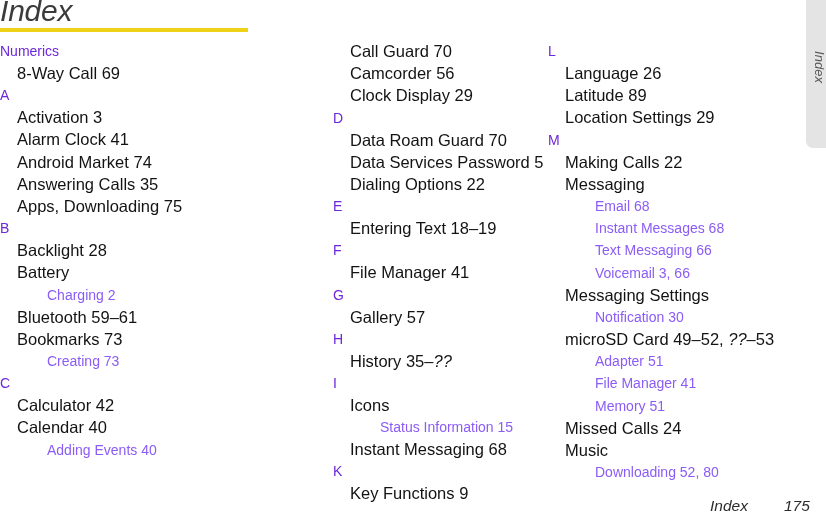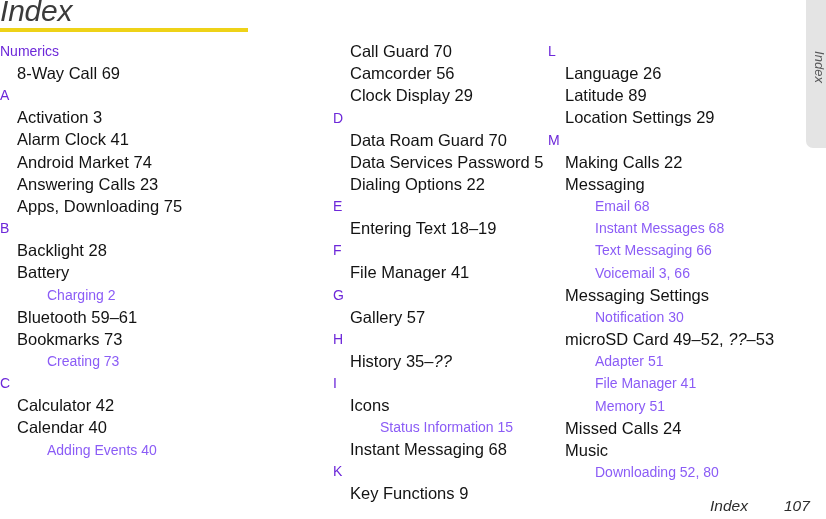--- a/index.html
+++ b/index.html
@@ -135,21 +135,21 @@
 <div id="title-rule"></div>
 
 <div id="columns">
     <div class="column col-1">
       <div class="sec-letter">Numerics</div>
       <div class="entry"><span>8-Way Call 69</span></div>
       <div class="sec-letter">A</div>
       <div class="entry"><span>Activation 3</span></div>
       <div class="entry"><span>Alarm Clock 41</span></div>
       <div class="entry"><span>Android Market 74</span></div>
-      <div class="entry"><span>Answering Calls 23</span></div>
+      <div class="entry"><span>Answering Calls 35</span></div>
       <div class="entry"><span>Apps, Downloading 75</span></div>
       <div class="sec-letter">B</div>
       <div class="entry"><span>Backlight 28</span></div>
       <div class="entry"><span>Battery</span></div>
       <div class="subentry"><span>Charging 2</span></div>
       <div class="entry"><span>Bluetooth 59–61</span></div>
       <div class="entry"><span>Bookmarks 73</span></div>
       <div class="subentry"><span>Creating 73</span></div>
       <div class="sec-letter">C</div>
       <div class="entry"><span>Calculator 42</span></div>
@@ -202,14 +202,14 @@
       <div class="subentry"><span>Downloading 52, 80</span></div>
     </div>
   </div>
 
 <div id="side-tab">
   <div id="side-tab-label">Index</div>
 </div>
 
 <div id="footer">
   <div id="footer-label">Index</div>
-  <div id="footer-page">107</div>
+  <div id="footer-page">175</div>
 </div>
 
 </body></html>

